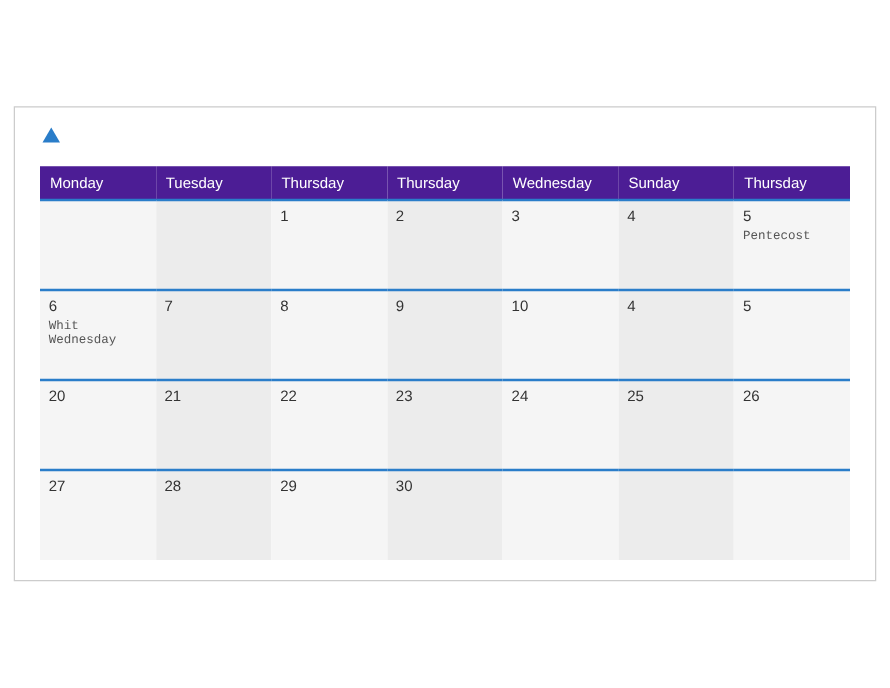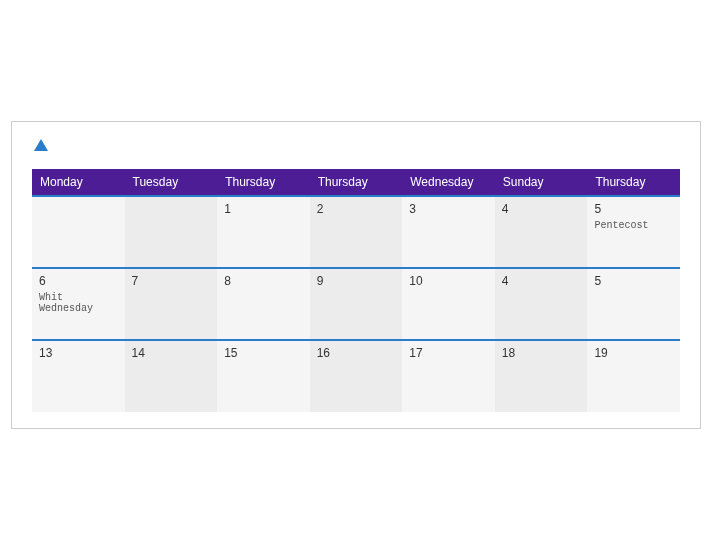--- a/index.html
+++ b/index.html
@@ -174,36 +174,53 @@
           </td>
           <td>
             <span class="day-number">4</span>
           </td>
           <td>
             <span class="day-number">5</span>
           </td>
         </tr>
         <tr>
           <td>
-            <span class="day-number">13</span>
-          </td>
-          <td>
-            <span class="day-number">14</span>
-          </td>
-          <td>
-            <span class="day-number">15</span>
-          </td>
-          <td>
-            <span class="day-number">16</span>
-          </td>
-          <td>
-            <span class="day-number">17</span>
-          </td>
-          <td>
-            <span class="day-number">18</span>
-          </td>
-          <td>
-            <span class="day-number">19</span>
-          </td>
+            <span class="day-number">20</span>
+          </td>
+          <td>
+            <span class="day-number">21</span>
+          </td>
+          <td>
+            <span class="day-number">22</span>
+          </td>
+          <td>
+            <span class="day-number">23</span>
+          </td>
+          <td>
+            <span class="day-number">24</span>
+          </td>
+          <td>
+            <span class="day-number">25</span>
+          </td>
+          <td>
+            <span class="day-number">26</span>
+          </td>
+        </tr>
+        <tr>
+          <td>
+            <span class="day-number">27</span>
+          </td>
+          <td>
+            <span class="day-number">28</span>
+          </td>
+          <td>
+            <span class="day-number">29</span>
+          </td>
+          <td>
+            <span class="day-number">30</span>
+          </td>
+          <td></td>
+          <td></td>
+          <td></td>
         </tr>
       </tbody>
   </table>
 </div>
 
 </body></html>

